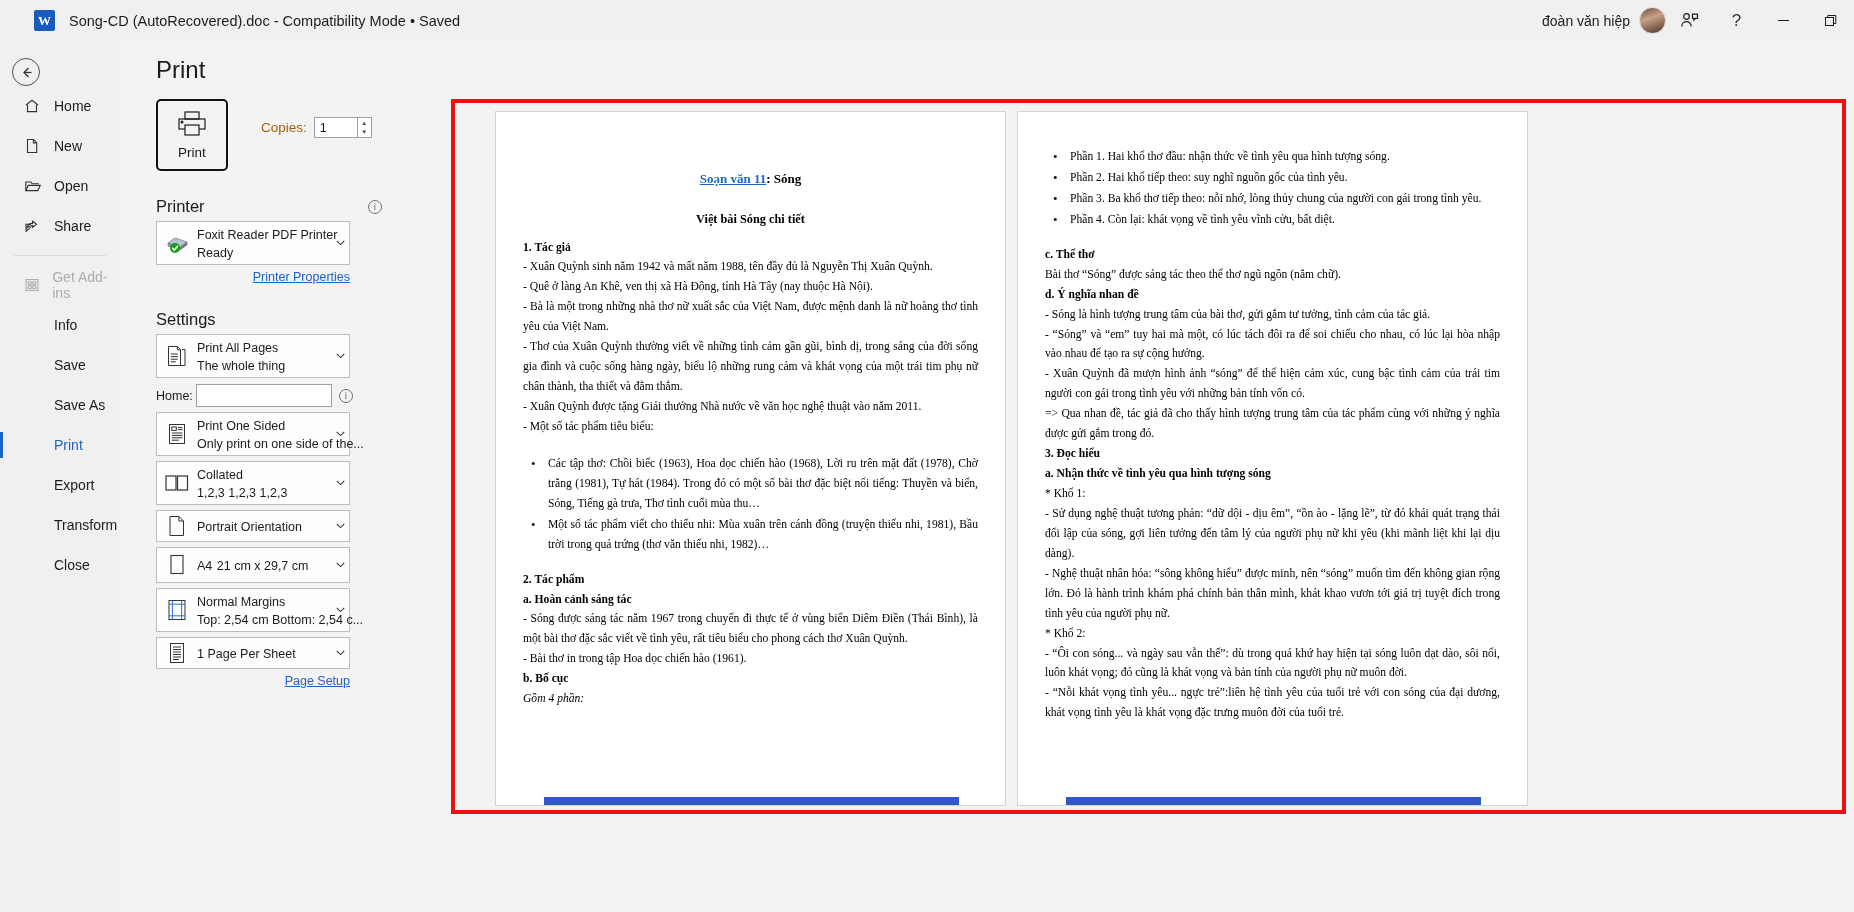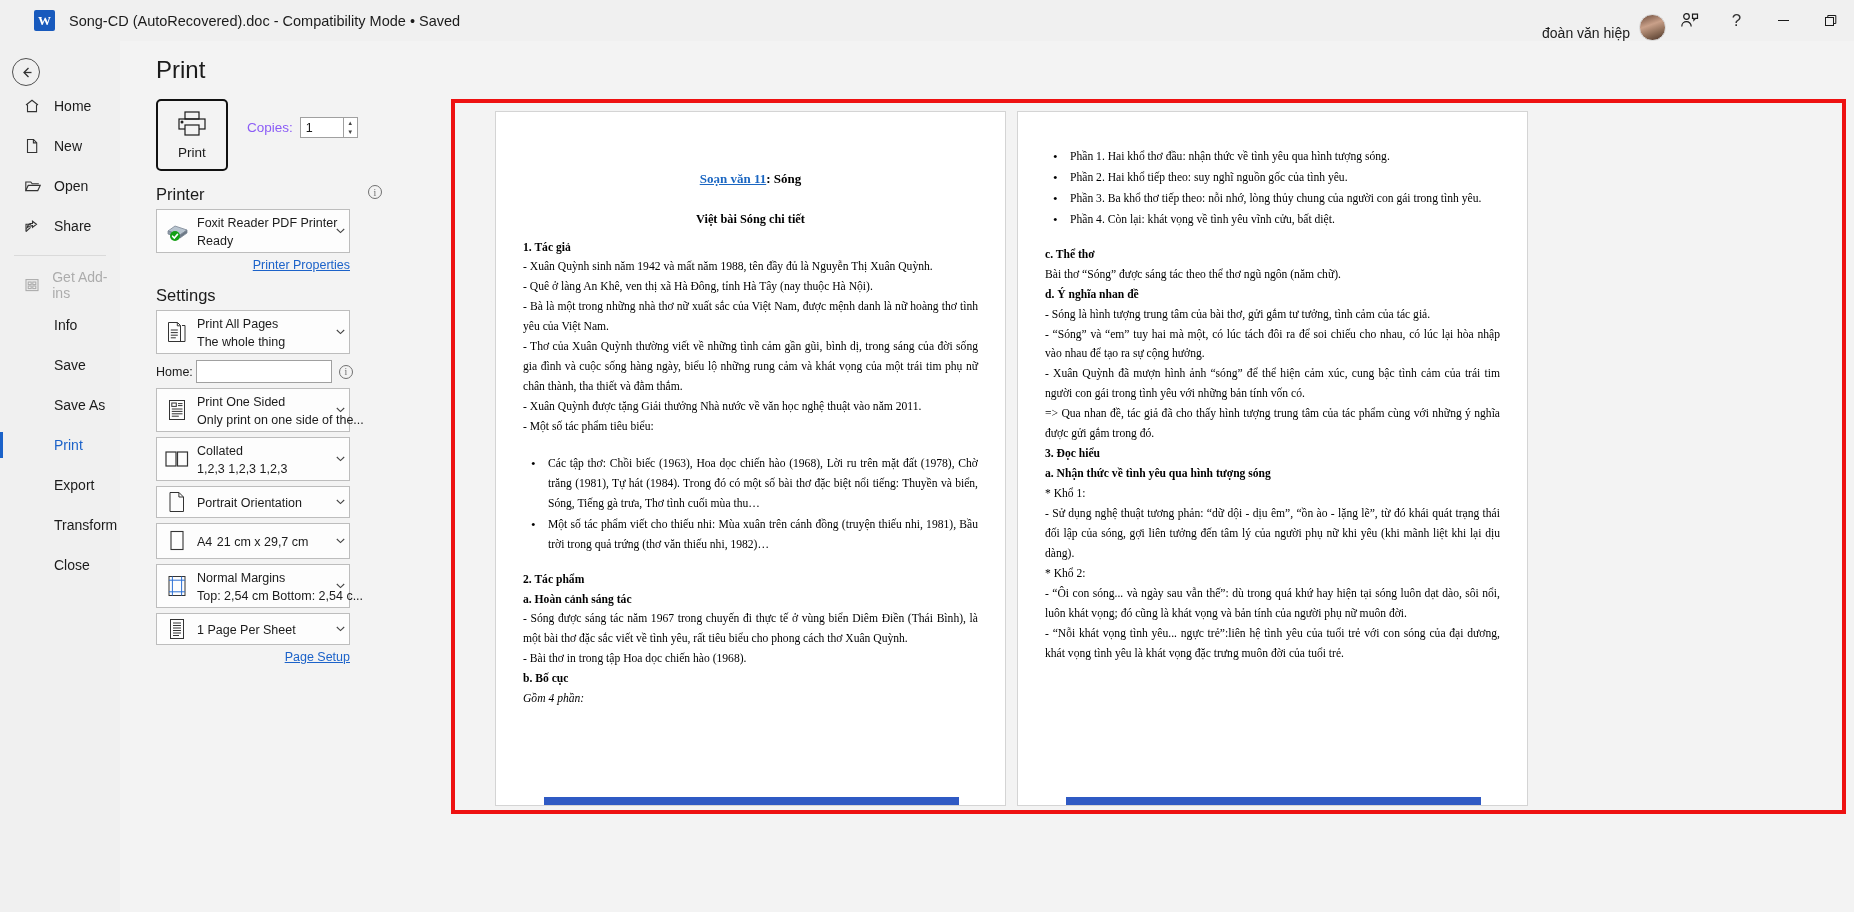--- a/index.html
+++ b/index.html
@@ -25,21 +25,21 @@
     display: flex; align-items: center; justify-content: center;
     font-family: "Liberation Serif", serif;
   }
   .title-text {
     margin-left: 14px;
     font-size: 14.5px; color: #1b1b1b;
     white-space: nowrap;
   }
   .tb-right {
     position: absolute; right: 0; top: 0; height: 41px;
-    display: flex; align-items: flex-end;
+    display: flex; align-items: center;
   }
   .user-name { font-size: 14px; color: #1b1b1b; margin-right: 9px; }
   .avatar {
     width: 27px; height: 27px; border-radius: 50%;
     background: linear-gradient(160deg,#6b4a3a 0%,#c9a089 40%,#8a6a55 70%,#4a3328 100%);
     border: 1px solid #d8d8d8;
   }
   .tb-btn {
     width: 47px; height: 41px;
     display: flex; align-items: center; justify-content: center;
@@ -87,37 +87,37 @@
   .printrow { display: flex; align-items: flex-start; margin-top: 15px; }
   .printbtn {
     width: 72px; height: 72px;
     border: 2px solid #111; border-radius: 5px;
     background: #f3f3f3;
     display: flex; flex-direction: column;
     align-items: center; justify-content: center;
   }
   .printbtn .lab { font-size: 13.5px; color: #1b1b1b; margin-top: 3px; }
   .copies-wrap { display: flex; align-items: center; margin: 18px 0 0 19px; }
-  .copies-lab { font-size: 13.5px; color: #8b5cf6; margin-right: 7px; }
+  .copies-lab { font-size: 13.5px; color: #a16207; margin-right: 7px; margin-left: 14px; }
   .copies-input {
     width: 44px; height: 21px;
     border: 1px solid #a0a0a0; background: #fff;
     font-size: 12.5px; color: #1b1b1b;
     padding-left: 5px; font-family: "Liberation Sans", sans-serif;
   }
   .spin {
     width: 14px; height: 21px; border: 1px solid #a0a0a0; border-left: none;
     background: #fff; display: flex; flex-direction: column;
   }
   .spin div { flex: 1; display: flex; align-items: center; justify-content: center; font-size: 6px; color: #444; }
 
   .sec-head {
-    display: flex; align-items: flex-start;
+    display: flex; align-items: center;
     font-size: 16.5px; color: #1b1b1b;
-    margin-top: 14px;
+    margin-top: 26px;
   }
   .info-i {
     width: 14px; height: 14px; border: 1.2px solid #707070; border-radius: 50%;
     font-size: 10px; color: #707070; margin-left: 7px;
     display: flex; align-items: center; justify-content: center;
     font-family: "Liberation Serif", serif;
   }
   .info-right { margin-left: auto; margin-right: 14px; }
 
   .combo {
@@ -526,21 +526,21 @@
         <div class="p-j">- Xuân Quỳnh được tặng Giải thưởng Nhà nước về văn học nghệ thuật vào năm 2011.</div>
         <div class="p-j">- Một số tác phẩm tiêu biểu:</div>
         <ul class="bl">
           <li>Các tập thơ: Chồi biếc (1963), Hoa dọc chiến hào (1968), Lời ru trên mặt đất (1978), Chờ trăng (1981), Tự hát (1984). Trong đó có một số bài thơ đặc biệt nổi tiếng: Thuyền và biển, Sóng, Tiếng gà trưa, Thơ tình cuối mùa thu…</li>
           <li>Một số tác phẩm viết cho thiếu nhi: Mùa xuân trên cánh đồng (truyện thiếu nhi, 1981), Bầu trời trong quả trứng (thơ văn thiếu nhi, 1982)…</li>
         </ul>
         <div class="spacer12"></div>
         <div class="p-b">2. Tác phẩm</div>
         <div class="p-b">a. Hoàn cảnh sáng tác</div>
         <div class="p-j">- Sóng được sáng tác năm 1967 trong chuyến đi thực tế ở vùng biển Diêm Điền (Thái Bình), là một bài thơ đặc sắc viết về tình yêu, rất tiêu biểu cho phong cách thơ Xuân Quỳnh.</div>
-        <div class="p-j">- Bài thơ in trong tập Hoa dọc chiến hào (1968).</div>
+        <div class="p-j">- Bài thơ in trong tập Hoa dọc chiến hào (1961).</div>
         <div class="p-b">b. Bố cục</div>
         <div class="p-i">Gồm 4 phần:</div>
       </div>
       <div class="bluebar"></div>
     </div>
 
     <div class="page right">
       <div class="pagebody">
         <ul class="bl">
           <li>Phần 1. Hai khổ thơ đầu: nhận thức về tình yêu qua hình tượng sóng.</li>
@@ -553,20 +553,21 @@
         <div class="p-j">Bài thơ “Sóng” được sáng tác theo thể thơ ngũ ngôn (năm chữ).</div>
         <div class="p-b">d. Ý nghĩa nhan đề</div>
         <div class="p-j">- Sóng là hình tượng trung tâm của bài thơ, gửi gắm tư tưởng, tình cảm của tác giả.</div>
         <div class="p-j">- “Sóng” và “em” tuy hai mà một, có lúc tách đôi ra để soi chiếu cho nhau, có lúc lại hòa nhập vào nhau để tạo ra sự cộng hưởng.</div>
         <div class="p-j">- Xuân Quỳnh đã mượn hình ảnh “sóng” để thể hiện cảm xúc, cung bậc tình cảm của trái tim người con gái trong tình yêu với những bản tính vốn có.</div>
         <div class="p-j">=&gt; Qua nhan đề, tác giả đã cho thấy hình tượng trung tâm của tác phẩm cùng với những ý nghĩa được gửi gắm trong đó.</div>
         <div class="p-b">3. Đọc hiểu</div>
         <div class="p-b">a. Nhận thức về tình yêu qua hình tượng sóng</div>
         <div>* Khổ 1:</div>
         <div class="p-j">- Sử dụng nghệ thuật tương phản: “dữ dội - dịu êm”, “ồn ào - lặng lẽ”, từ đó khái quát trạng thái đối lập của sóng, gợi liên tưởng đến tâm lý của người phụ nữ khi yêu (khi mãnh liệt khi lại dịu dàng).</div>
+        <div class="p-j">- Nghệ thuật nhân hóa: “sông không hiểu” được minh, nên “sóng” muốn tìm đến không gian rộng lớn. Đó là hành trình khám phá chính bản thân mình, khát khao vươn tới giá trị tuyệt đích trong tình yêu của người phụ nữ.</div>
         <div>* Khổ 2:</div>
         <div class="p-j">- “Ôi con sóng... và ngày sau vẫn thế”: dù trong quá khứ hay hiện tại sóng luôn dạt dào, sôi nổi, luôn khát vọng; đó cũng là khát vọng và bản tính của người phụ nữ muôn đời.</div>
         <div class="p-j">- “Nỗi khát vọng tình yêu... ngực trẻ”:liên hệ tình yêu của tuổi trẻ với con sóng của đại dương, khát vọng tình yêu là khát vọng đặc trưng muôn đời của tuổi trẻ.</div>
       </div>
       <div class="bluebar"></div>
     </div>
 
   </div>
 </div>
 

